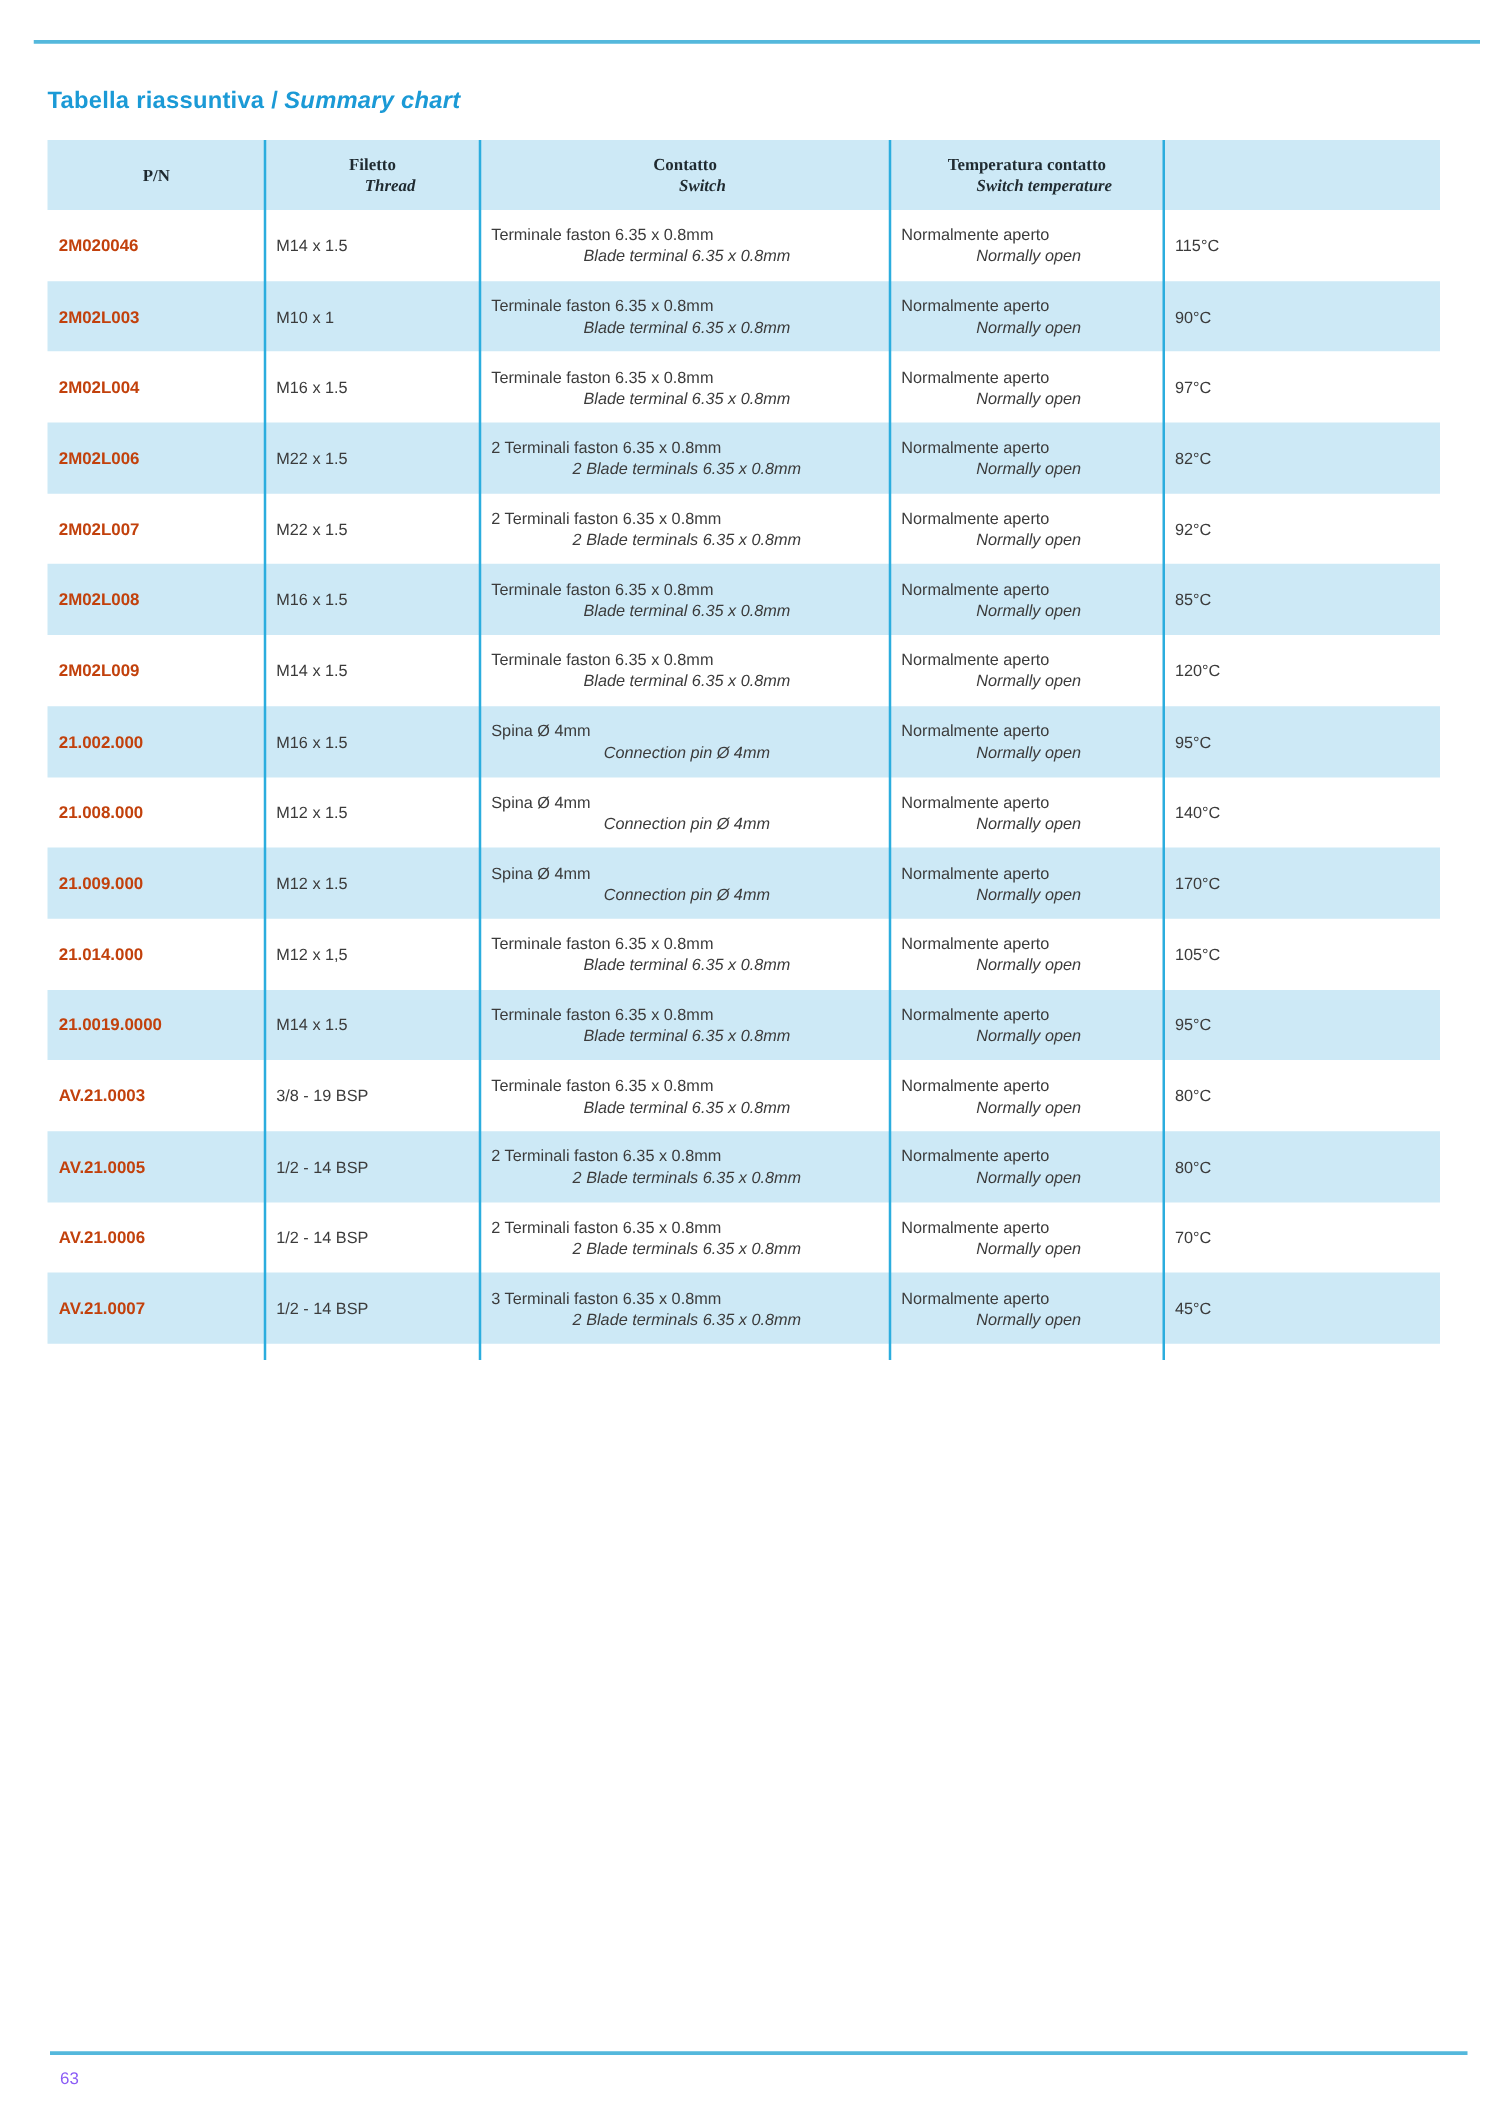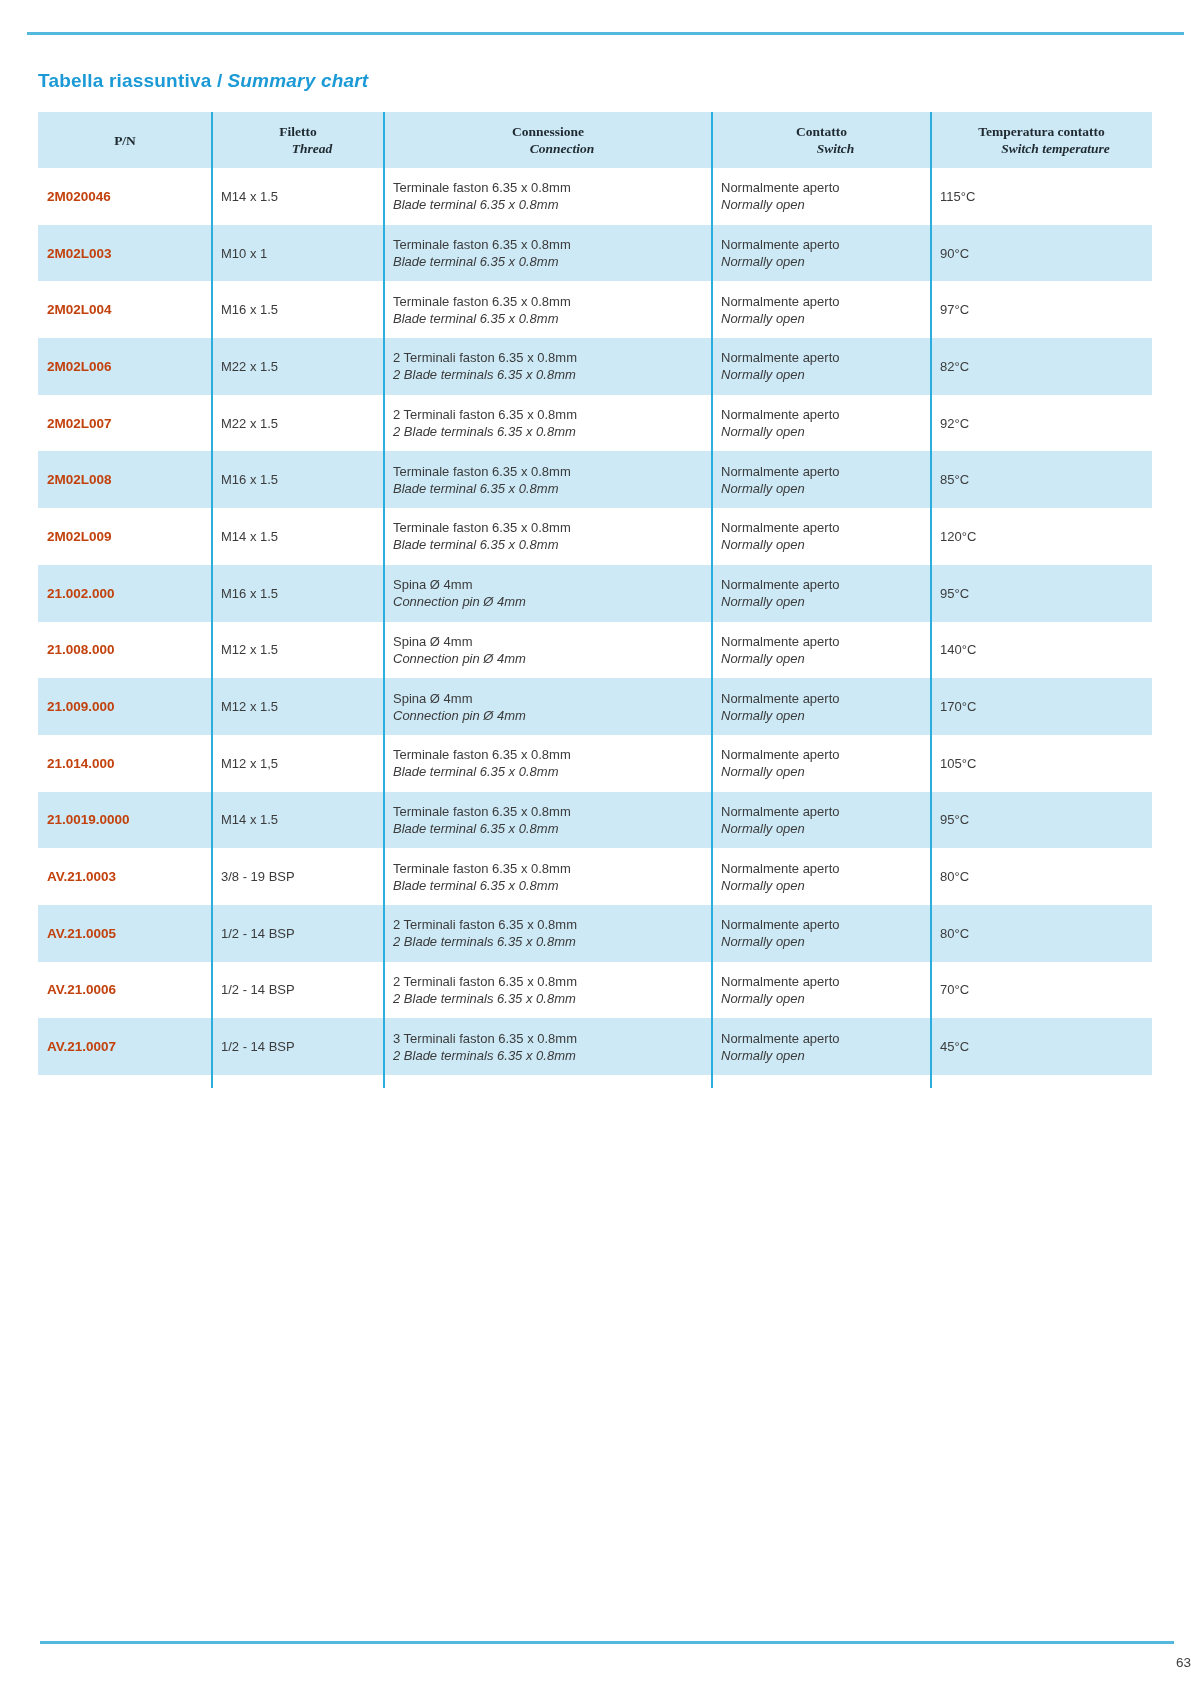--- a/index.html
+++ b/index.html
@@ -64,66 +64,63 @@
   .row:nth-child(even) { background: #cde9f6; }
 
   .cell {
     padding-left: 9px;
     padding-right: 6px;
     font-size: 13px;
     line-height: 17px;
     color: #3b3b3b;
   }
   .cell.pn { font-weight: bold; font-size: 13.5px; color: #c2410c; }
-  .cell .l2 { font-style: italic; }
+  .cell .l2 { font-style: italic; text-align: center; }
 
   .vline {
     position: absolute;
     top: 0;
     width: 2px;
     background: #2badde;
   }
 
   .bottom-rule {
     position: absolute;
     top: 1641px; left: 40px; right: 17px;
     height: 3px;
     background: #54b8dc;
   }
 
   .page-num {
     position: absolute;
     top: 1655px; left: 0;
     width: 100%;
-    text-align: right;
+    text-align: left;
     font-size: 13.5px;
-    color: #404040;
+    color: #8b5cf6;
+    padding-left: 48px;
   }
 </style>
 </head>
 <body>
 
 <div class="top-rule"></div>
 
 <h1 class="page-title"><span class="it">Tabella riassuntiva /</span><span class="en">Summary chart</span></h1>
 
 <div class="table-wrap">
 
   <div class="grid-row thead">
     <div class="th">
       <div class="l1">P/N</div>
       <div class="l2"></div>
     </div>
     <div class="th">
       <div class="l1">Filetto</div>
       <div class="l2">Thread</div>
-    </div>
-    <div class="th">
-      <div class="l1">Connessione</div>
-      <div class="l2">Connection</div>
     </div>
     <div class="th">
       <div class="l1">Contatto</div>
       <div class="l2">Switch</div>
     </div>
     <div class="th">
       <div class="l1">Temperatura contatto</div>
       <div class="l2">Switch temperature</div>
     </div>
   </div>

